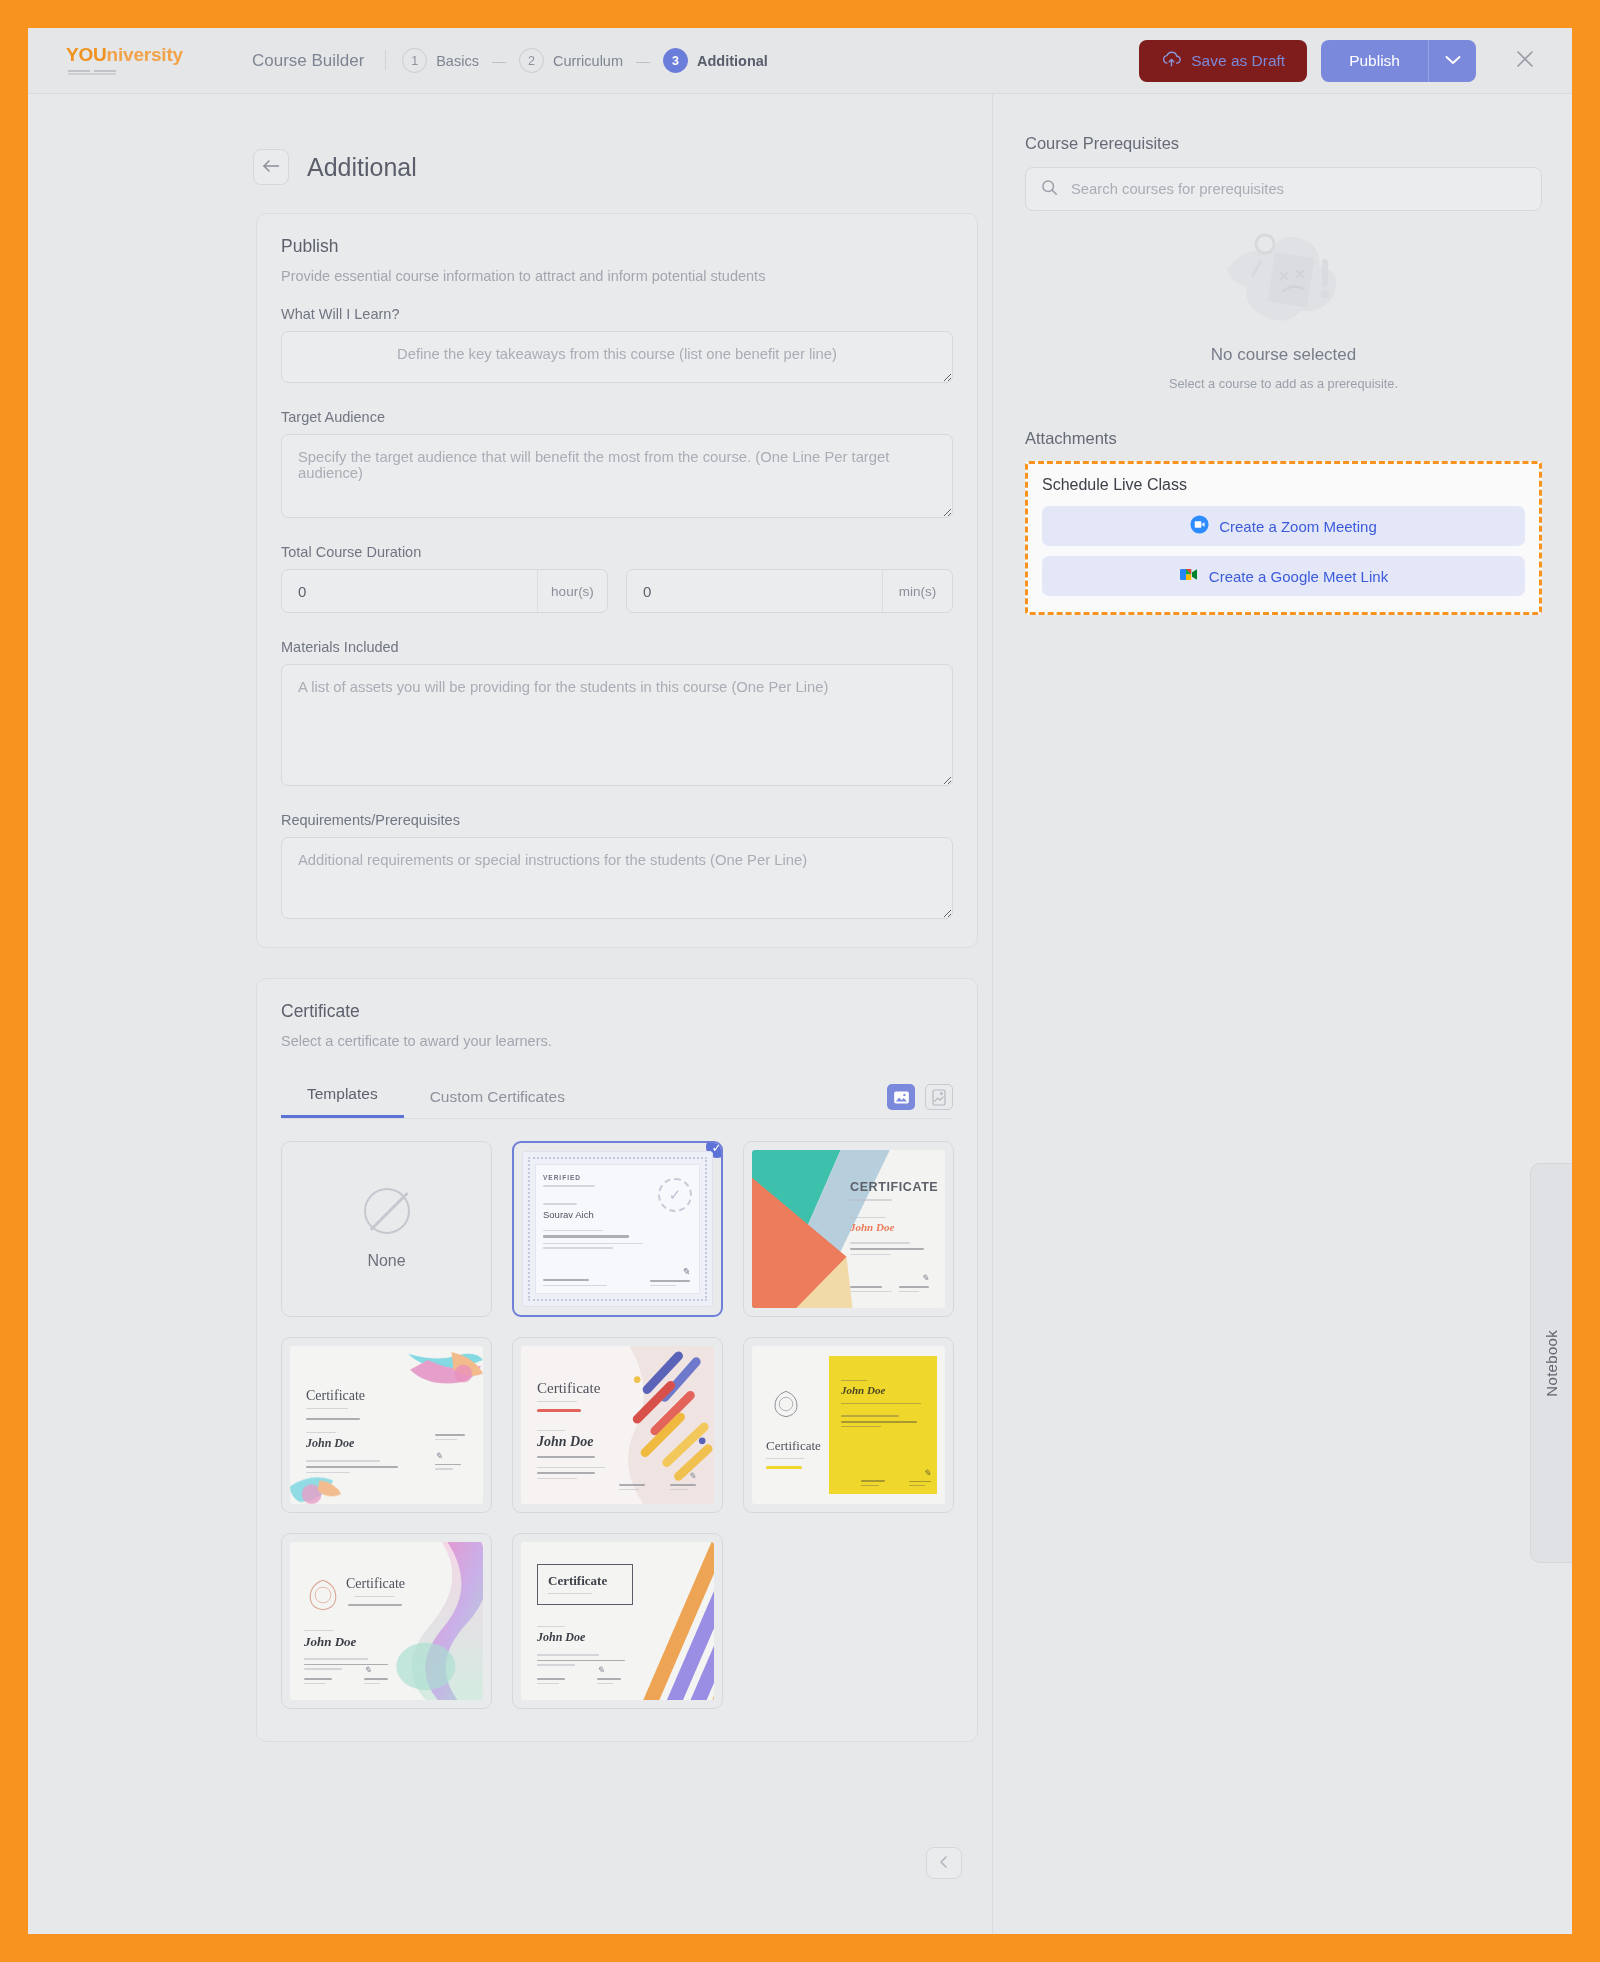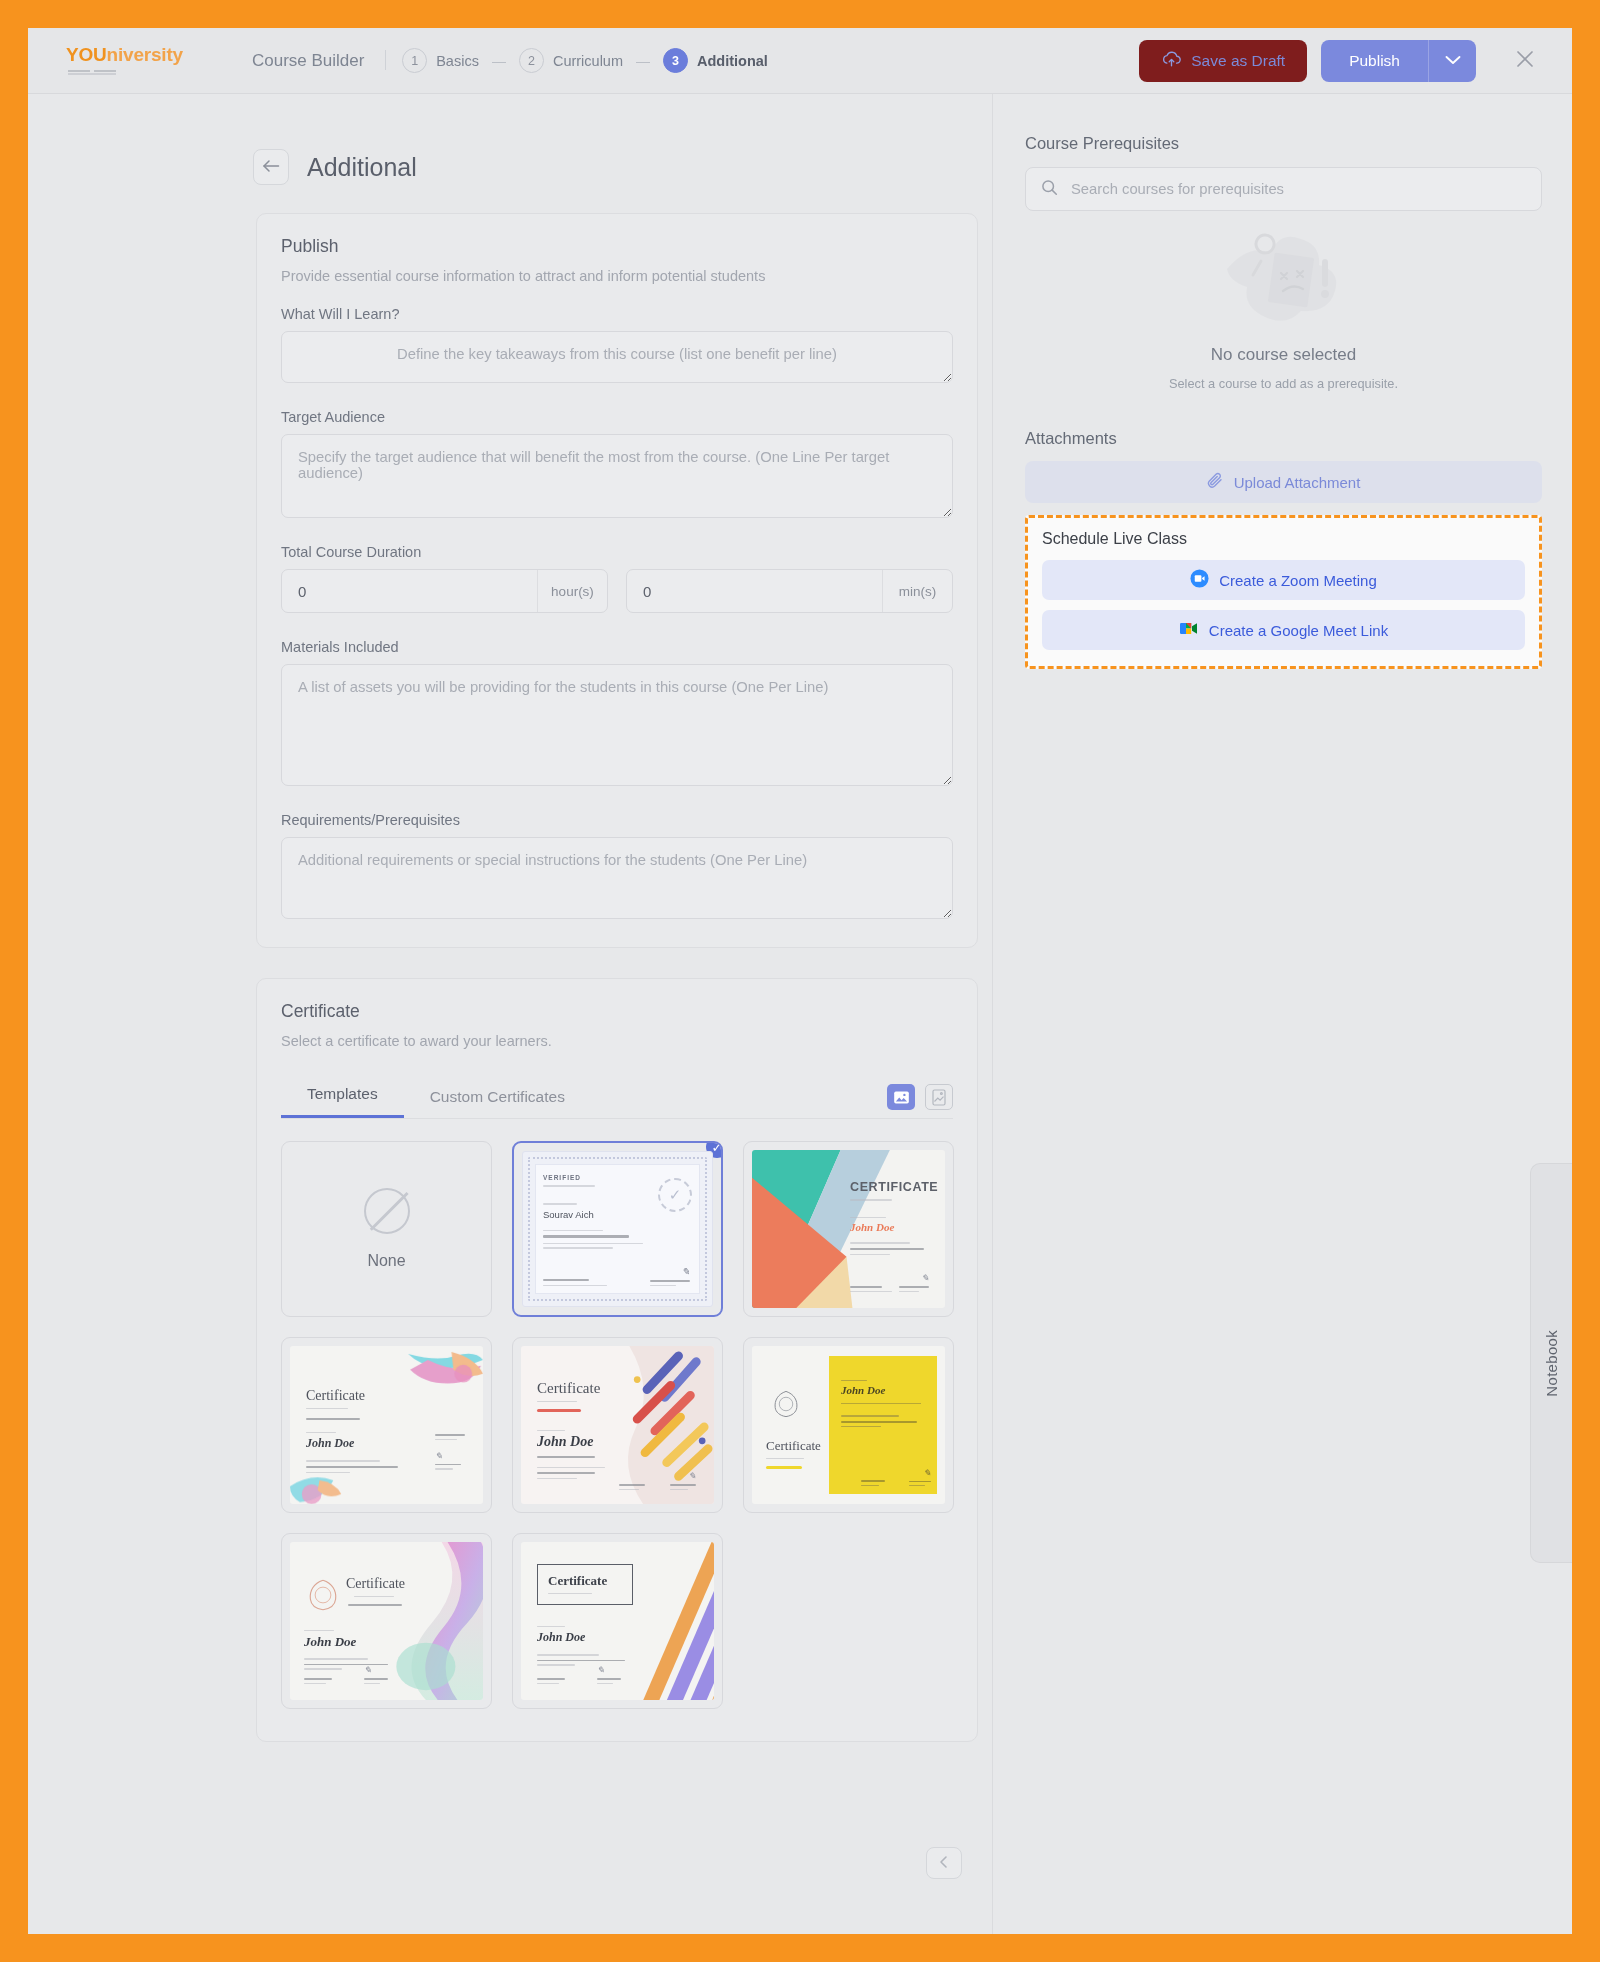--- a/index.html
+++ b/index.html
@@ -712,28 +712,20 @@
               <rect x="113" y="34" width="6" height="28" rx="3" fill="#d1d2d6"></rect>
               <circle cx="116" cy="69" r="4" fill="#d1d2d6"></circle>
             </g>
           </svg>
         </div>
         <div class="empty-title">No course selected</div>
         <div class="empty-sub">Select a course to add as a prerequisite.</div>
       </div>
 
       <div class="rp-title2">Attachments</div>
-      <button class="upload-btn">
-        <span>
-          <svg width="17" height="17" viewBox="0 0 18 18" fill="none" stroke="#8b9ae0" stroke-width="1.5" stroke-linecap="round" stroke-linejoin="round">
-              <path d="M14.8 8.2 8.1 14.9a3.9 3.9 0 0 1-5.5-5.5l7-7a2.6 2.6 0 0 1 3.7 3.7l-7 7a1.3 1.3 0 0 1-1.9-1.9l6.4-6.4"></path>
-            </svg>
-        </span>
-        <span>Upload Attachment</span>
-      </button>
 
       <div class="live-class">
         <div class="lc-title">Schedule Live Class</div>
         <button class="lc-btn">
           <span>
             <svg width="19" height="19" viewBox="0 0 20 20">
                 <circle cx="10" cy="10" r="9.5" fill="#2D8CFF"></circle>
                 <path d="M5 7.6a.9.9 0 0 1 .9-.9h5.2a.9.9 0 0 1 .9.9v4.8a.9.9 0 0 1-.9.9H5.9a.9.9 0 0 1-.9-.9z" fill="#fff"></path>
                 <path d="M12.8 9.4 15.3 7.6v4.8l-2.5-1.8z" fill="#fff"></path>
               </svg>

